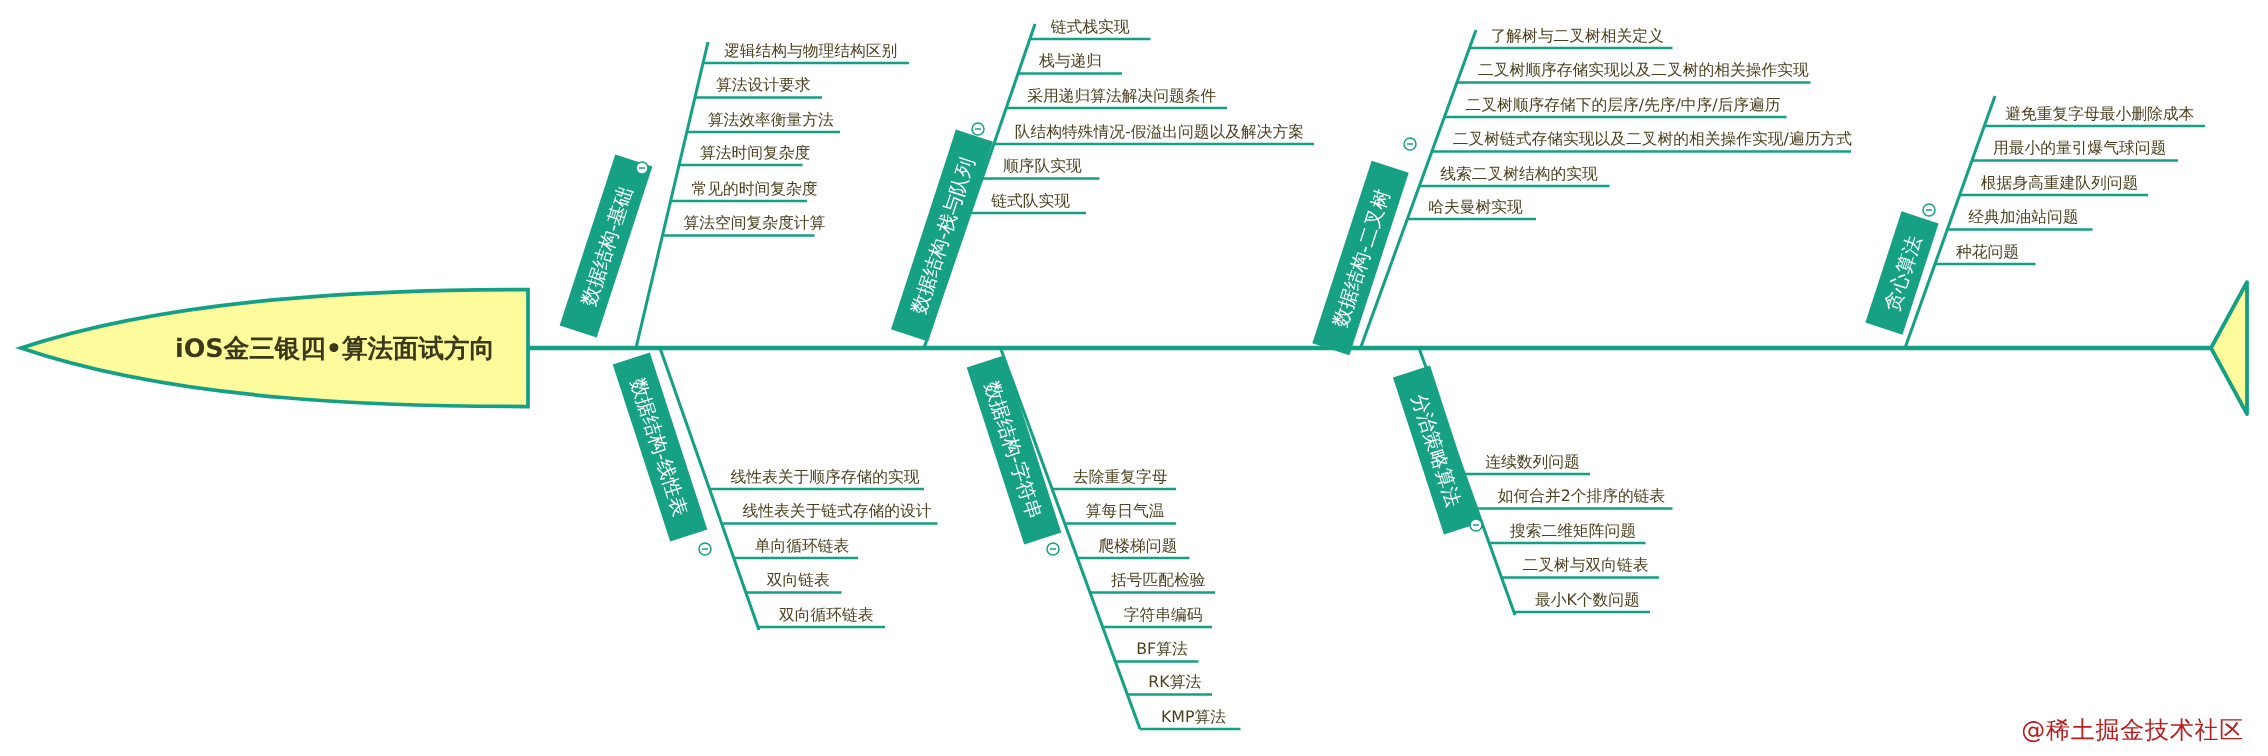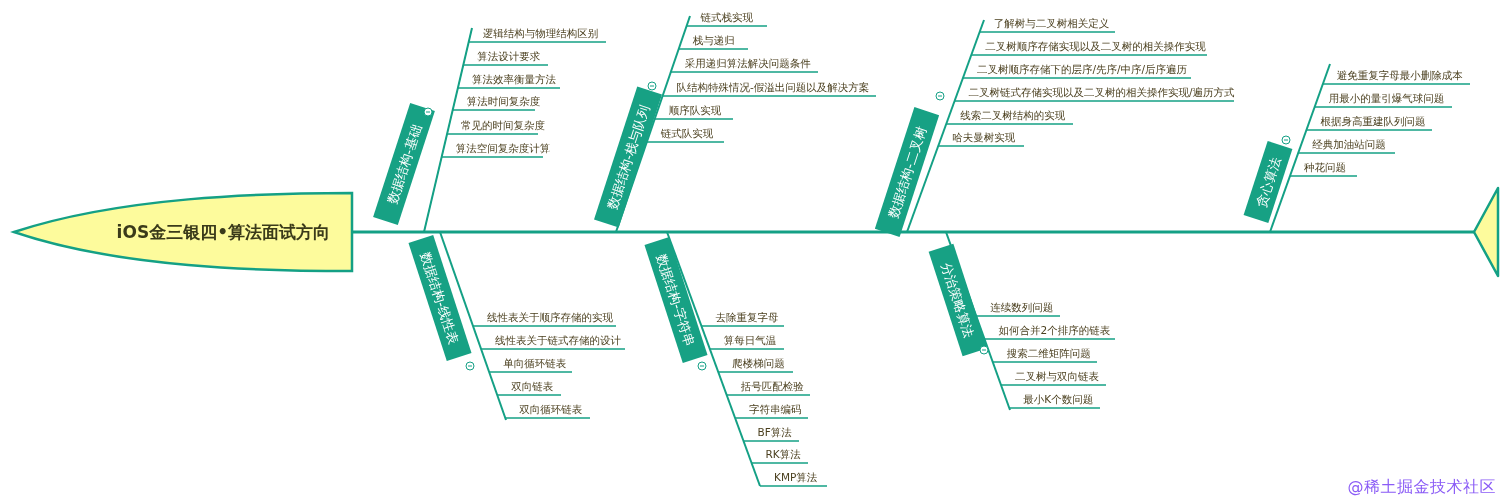--- a/index.html
+++ b/index.html
@@ -3,21 +3,21 @@
 <meta charset="utf-8">
 <style>
   html, body { margin: 0; padding: 0; background: #ffffff; }
   body { width: 1512px; height: 504px; overflow: hidden; position: relative;
          font-family: "DejaVu Sans", "Liberation Sans", sans-serif; }
   #canvas { position: absolute; left: 0; top: 0; width: 1512px; height: 504px; }
   .head-title { font-family: "DejaVu Sans", sans-serif; font-weight: bold; font-size: 17px; fill: #3a3a1a; }
   .cat-text { font-family: "DejaVu Sans", sans-serif; font-size: 13px; fill: #ffffff; }
   .item-text { font-family: "DejaVu Sans", sans-serif; font-size: 10.5px; fill: #4a3f1e; }
   .watermark { position: absolute; right: 16px; bottom: 6px; font-size: 16px;
-               color: #8b5cf6; font-family: "DejaVu Sans", sans-serif; letter-spacing: 0.5px; }
+               color: #b91c1c; font-family: "DejaVu Sans", sans-serif; letter-spacing: 0.5px; }
   .item-group { cursor: pointer; }
   .cat-group { cursor: pointer; }
 </style>
 </head>
 <body>
 
 <svg id="canvas" width="1512" height="504" viewBox="0 0 1512 504" xmlns="http://www.w3.org/2000/svg">
 
   <line x1="352" y1="232" x2="1474" y2="232" stroke="#14a085" stroke-width="3"></line>
 

